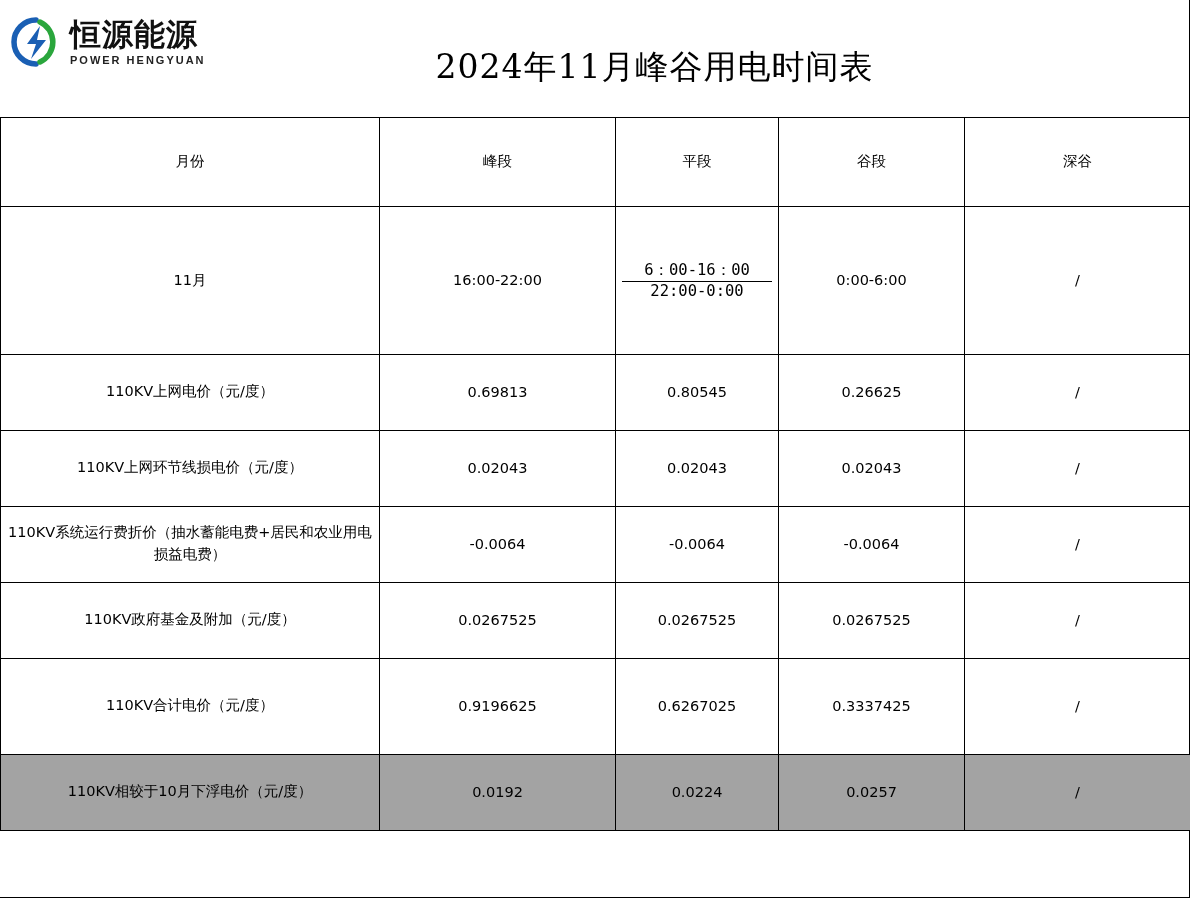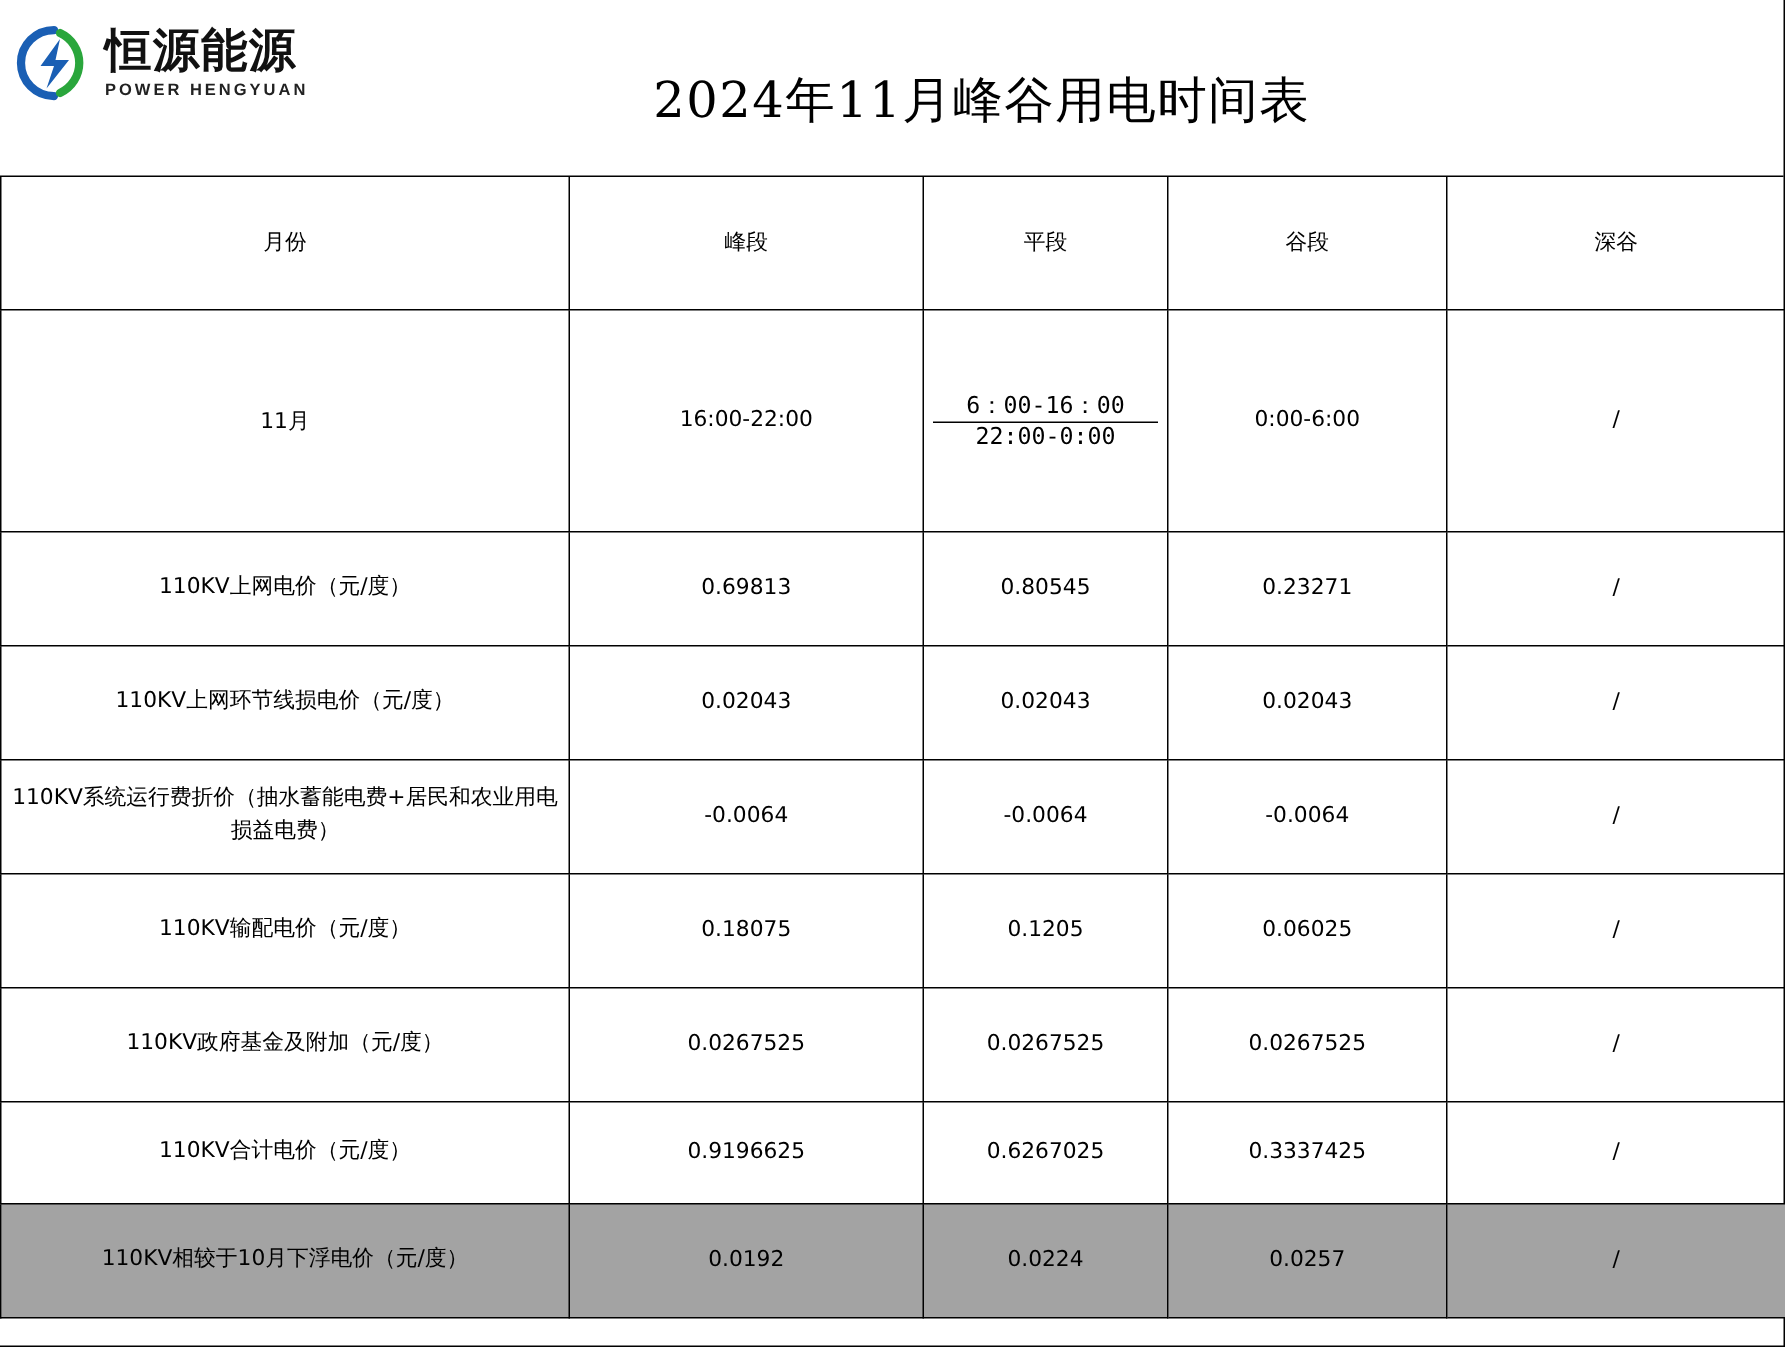--- a/index.html
+++ b/index.html
@@ -201,58 +201,51 @@
           </div>
         </td>
         <td class="time-cell">0:00-6:00</td>
         <td class="slash">/</td>
       </tr>
 
       <tr>
         <td class="firstcol label-cell" style="height:76px">110KV上网电价（元/度）</td>
         <td class="num">0.69813</td>
         <td class="num">0.80545</td>
-        <td class="num">0.23271</td>
+        <td class="num">0.26625</td>
         <td class="slash">/</td>
       </tr>
 
       <tr>
         <td class="firstcol label-cell" style="height:76px">110KV上网环节线损电价（元/度）</td>
         <td class="num">0.02043</td>
         <td class="num">0.02043</td>
         <td class="num">0.02043</td>
         <td class="slash">/</td>
       </tr>
 
       <tr>
         <td class="firstcol label-cell" style="height:76px">110KV系统运行费折价（抽水蓄能电费+居民和农业用电损益电费）</td>
         <td class="num">-0.0064</td>
         <td class="num">-0.0064</td>
         <td class="num">-0.0064</td>
         <td class="slash">/</td>
       </tr>
 
-      <tr>
-        <td class="firstcol label-cell" style="height:76px">110KV输配电价（元/度）</td>
-        <td class="num">0.18075</td>
-        <td class="num">0.1205</td>
-        <td class="num">0.06025</td>
-        <td class="slash">/</td>
-      </tr>
 
       <tr>
         <td class="firstcol label-cell" style="height:76px">110KV政府基金及附加（元/度）</td>
         <td class="num">0.0267525</td>
         <td class="num">0.0267525</td>
         <td class="num">0.0267525</td>
         <td class="slash">/</td>
       </tr>
 
       <tr>
-        <td class="firstcol label-cell" style="height:68px">110KV合计电价（元/度）</td>
+        <td class="firstcol label-cell" style="height:96px">110KV合计电价（元/度）</td>
         <td class="num">0.9196625</td>
         <td class="num">0.6267025</td>
         <td class="num">0.3337425</td>
         <td class="slash">/</td>
       </tr>
 
       <tr class="highlight">
         <td class="firstcol label-cell" style="height:76px">110KV相较于10月下浮电价（元/度）</td>
         <td class="num">0.0192</td>
         <td class="num">0.0224</td>

